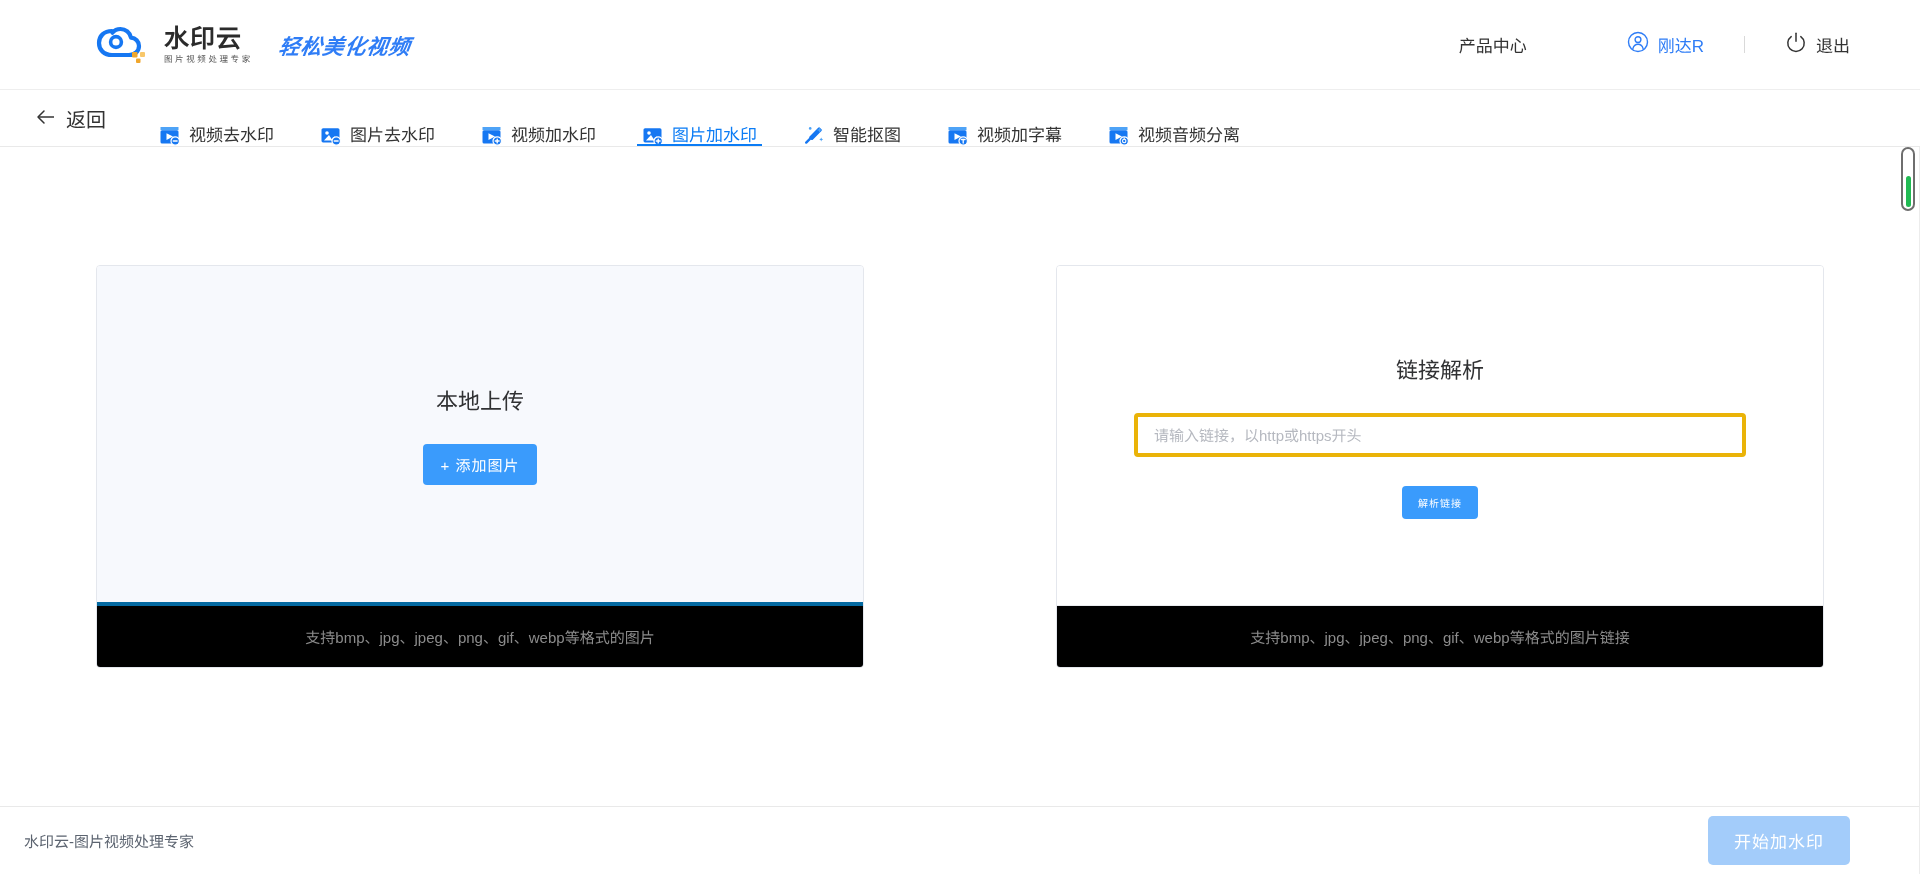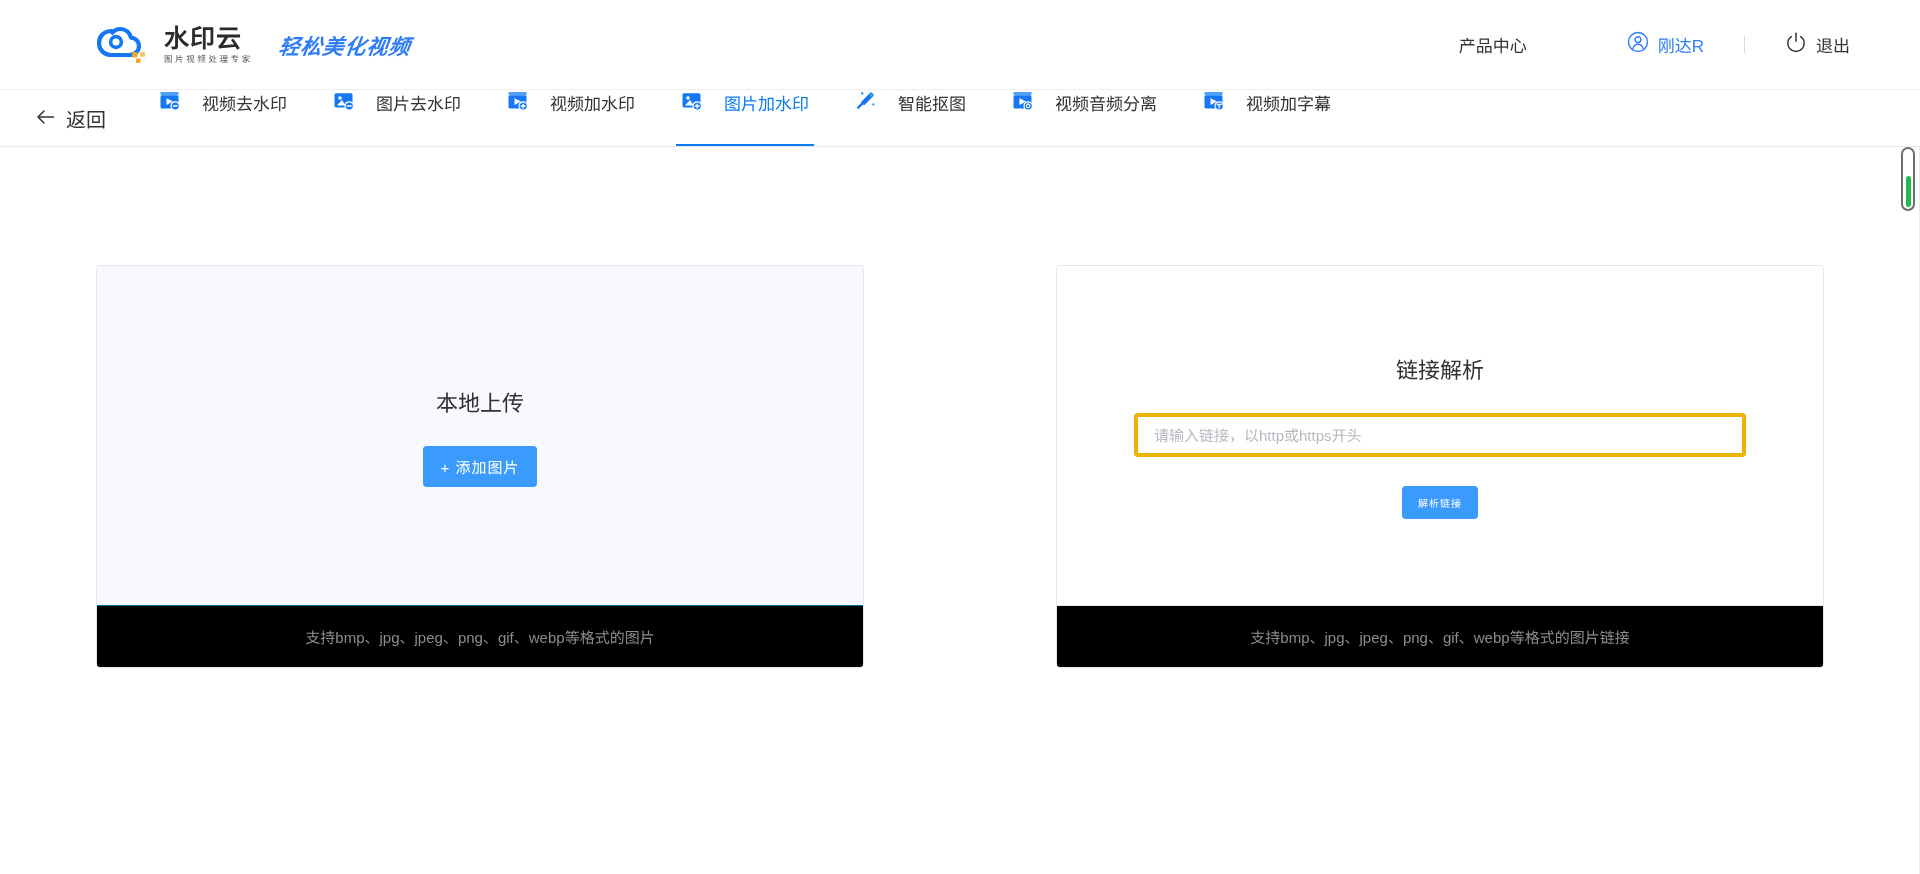--- a/index.html
+++ b/index.html
@@ -119,22 +119,22 @@
     line-height: 1;
     color: #333;
   }
   .nav-tabs {
     display: flex;
     align-items: stretch;
     margin-left: 16px;
   }
   .nav-tab {
     display: flex;
-    align-items: flex-start;
-    gap: 22px;
+    align-items: flex-end;
+    gap: 9px;
     padding: 0 23px;
     font-size: 17px;
     color: #333;
     cursor: pointer;
     position: relative;
     white-space: nowrap;
   }
   .nav-tab.active { color: #0b7cf5; }
   .nav-tab.active::after {
     content: "";
@@ -167,21 +167,21 @@
   }
   .panel-body {
     height: 340px;
     display: flex;
     flex-direction: column;
     align-items: center;
     justify-content: center;
   }
   .panel-body.upload {
     background: #f7f9fd;
-    border-bottom: 1px solid #0369a1;
+    border-bottom: 4px solid #0369a1;
   }
   .panel-body.link {
     background: #ffffff;
     border-bottom: 1px solid #eaecef;
   }
   .panel-title {
     font-size: 22px;
     color: #303133;
     font-weight: 400;
     margin: 0 0 29px 0;
@@ -425,39 +425,39 @@
         <span>智能抠图</span>
       </div>
 
       <div class="nav-tab">
         <span class="tab-icon">
           <svg width="21" height="21" viewBox="0 0 21 21">
             <rect x="1.5" y="2" width="18" height="3.2" fill="#4ea3f7"></rect>
             <rect x="1.5" y="5.2" width="18" height="13.4" rx="1.6" fill="#1677f2"></rect>
             <polygon points="7.5,8.2 14,11.6 7.5,15" fill="#ffffff"></polygon>
             <circle cx="16.2" cy="16" r="4.2" fill="#1677f2" stroke="#ffffff" stroke-width="1.2"></circle>
-            <circle cx="16.2" cy="16" r="1.7" fill="none" stroke="#ffffff" stroke-width="1.1"></circle>
-            <line x1="16.2" y1="14.3" x2="16.2" y2="12.9" stroke="#ffffff" stroke-width="1.1" stroke-linecap="round"></line>
-          </svg>
-        </span>
-        <span>视频音频分离</span>
+            <line x1="14.3" y1="14.5" x2="18.1" y2="14.5" stroke="#ffffff" stroke-width="1.3" stroke-linecap="round"></line>
+            <line x1="16.2" y1="14.5" x2="16.2" y2="18" stroke="#ffffff" stroke-width="1.3" stroke-linecap="round"></line>
+          </svg>
+        </span>
+        <span>视频加字幕</span>
       </div>
 
       <div class="nav-tab">
         <span class="tab-icon">
           <svg width="21" height="21" viewBox="0 0 21 21">
             <rect x="1.5" y="2" width="18" height="3.2" fill="#4ea3f7"></rect>
             <rect x="1.5" y="5.2" width="18" height="13.4" rx="1.6" fill="#1677f2"></rect>
             <polygon points="7.5,8.2 14,11.6 7.5,15" fill="#ffffff"></polygon>
             <circle cx="16.2" cy="16" r="4.2" fill="#1677f2" stroke="#ffffff" stroke-width="1.2"></circle>
-            <line x1="14.3" y1="14.5" x2="18.1" y2="14.5" stroke="#ffffff" stroke-width="1.3" stroke-linecap="round"></line>
-            <line x1="16.2" y1="14.5" x2="16.2" y2="18" stroke="#ffffff" stroke-width="1.3" stroke-linecap="round"></line>
-          </svg>
-        </span>
-        <span>视频加字幕</span>
+            <circle cx="16.2" cy="16" r="1.7" fill="none" stroke="#ffffff" stroke-width="1.1"></circle>
+            <line x1="16.2" y1="14.3" x2="16.2" y2="12.9" stroke="#ffffff" stroke-width="1.1" stroke-linecap="round"></line>
+          </svg>
+        </span>
+        <span>视频音频分离</span>
       </div>
 
 
     </div>
   </div>
 
   <div class="main">
     <div class="panels">
 
       <div class="panel">
@@ -475,19 +475,23 @@
           <div class="panel-title">链接解析</div>
           <input class="link-input" type="text" placeholder="请输入链接，以http或https开头" style="">
           <button class="btn-parse">解析链接</button>
         </div>
         <div class="panel-foot">支持bmp、jpg、jpeg、png、gif、webp等格式的图片链接</div>
       </div>
 
     </div>
   </div>
 
+  <div class="footer">
+    <div class="footer-text">水印云-图片视频处理专家</div>
+    <button class="btn-start">开始加水印</button>
+  </div>
 
   <div class="scroll-track-line"></div>
   <div class="scrollbar">
     <div class="scrollbar-thumb"></div>
   </div>
 
 </div>
 
 </body></html>

